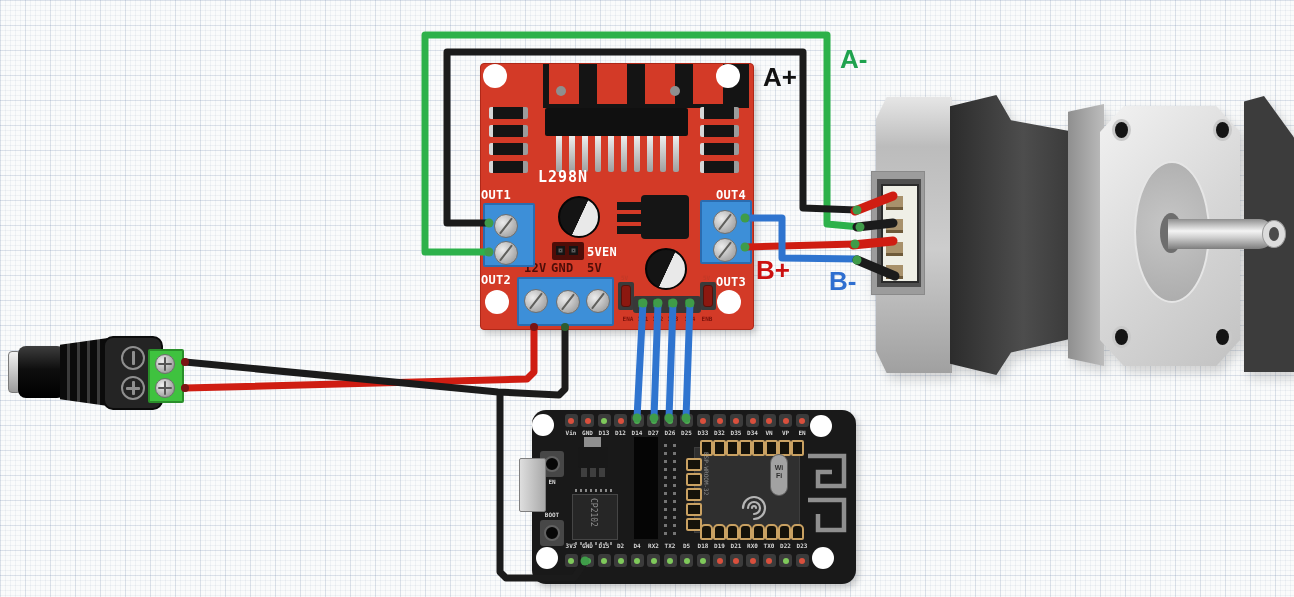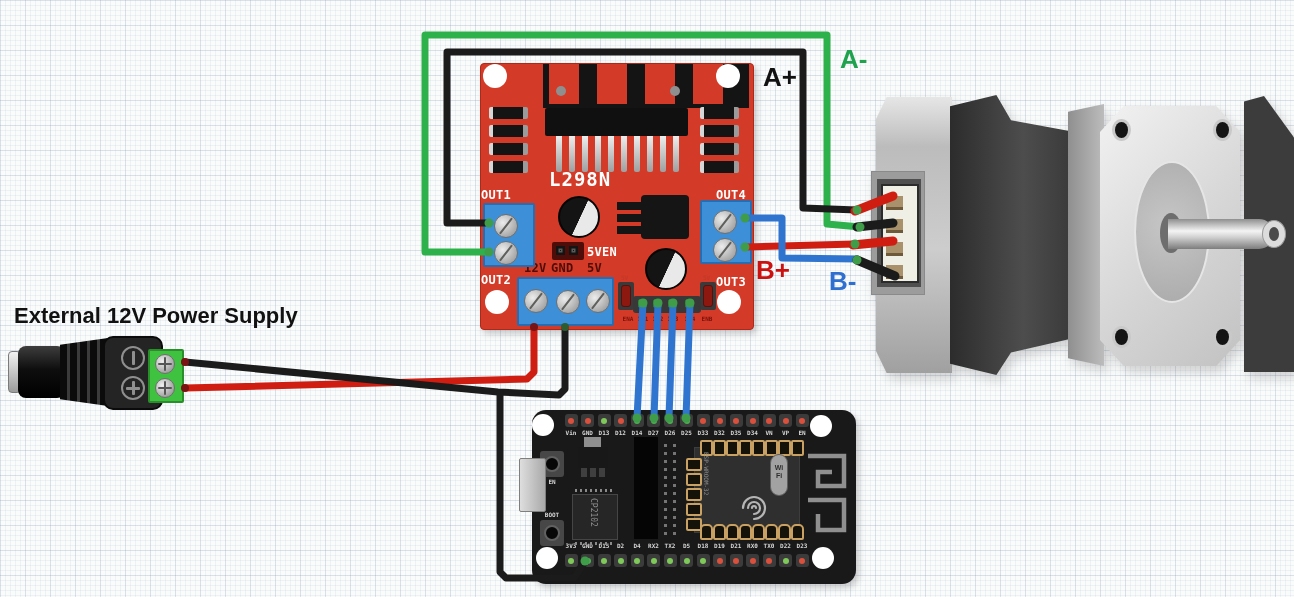--- a/index.html
+++ b/index.html
@@ -93,21 +93,21 @@
         <div class="diode" style="left: 489px; top: 107px;"></div>
         <div class="diode" style="left: 700px; top: 107px;"></div>
         <div class="diode" style="left: 489px; top: 125px;"></div>
         <div class="diode" style="left: 700px; top: 125px;"></div>
         <div class="diode" style="left: 489px; top: 143px;"></div>
         <div class="diode" style="left: 700px; top: 143px;"></div>
         <div class="diode" style="left: 489px; top: 161px;"></div>
         <div class="diode" style="left: 700px; top: 161px;"></div>
       </div>
 
-    <div class="lbl" style="left:549px;top:170px;font-size:19px;letter-spacing:1px;">L298N</div>
+    <div class="lbl" style="left:538px;top:170px;font-size:15px;letter-spacing:1px;">L298N</div>
     <div class="lbl" style="left:481px;top:189px;">OUT1</div>
     <div class="lbl" style="left:481px;top:274px;">OUT2</div>
     <div class="lbl" style="left:716px;top:189px;">OUT4</div>
     <div class="lbl" style="left:716px;top:276px;">OUT3</div>
     <div class="lbl lbl-dk" style="left:524px;top:262px;">12V</div>
     <div class="lbl lbl-dk" style="left:551px;top:262px;">GND</div>
     <div class="lbl lbl-dk" style="left:587px;top:262px;">5V</div>
     <div class="lbl" style="left:587px;top:246px;">5VEN</div>
     <div class="lbl tiny" style="left:621px;top:275px;color:#c23a28;">5V</div>
     <div class="lbl tiny" style="left:703px;top:275px;color:#c23a28;">5V</div>
@@ -376,18 +376,17 @@
       <circle cx="860" cy="227" r="4.5" fill="#3f9c49"></circle>
       <circle cx="855" cy="244" r="4.5" fill="#3f9c49"></circle>
       <circle cx="857" cy="260" r="4.5" fill="#3f9c49"></circle>
       <circle cx="185" cy="362" r="4" fill="#7a1414"></circle>
       <circle cx="185" cy="388" r="4" fill="#7a1414"></circle>
       <circle cx="534" cy="327" r="4" fill="#7a1414"></circle>
       <circle cx="565" cy="327" r="4" fill="#2e5c2e"></circle>
     </g>
   </svg>
 
-  <div class="big-label" style="left: 14px; top: 305px; font-size: 22px; color: rgb(17, 17, 17);">External 12V Power Supply</div>
   <div class="big-label" style="left: 763px; top: 64px; color: rgb(17, 17, 17);">A+</div>
   <div class="big-label" style="left: 840px; top: 46px; color: rgb(31, 162, 78);">A-</div>
   <div class="big-label" style="left: 756px; top: 257px; color: rgb(204, 17, 17);">B+</div>
   <div class="big-label" style="left: 829px; top: 268px; color: rgb(47, 111, 208);">B-</div>
 </div>
 
 </body></html>

